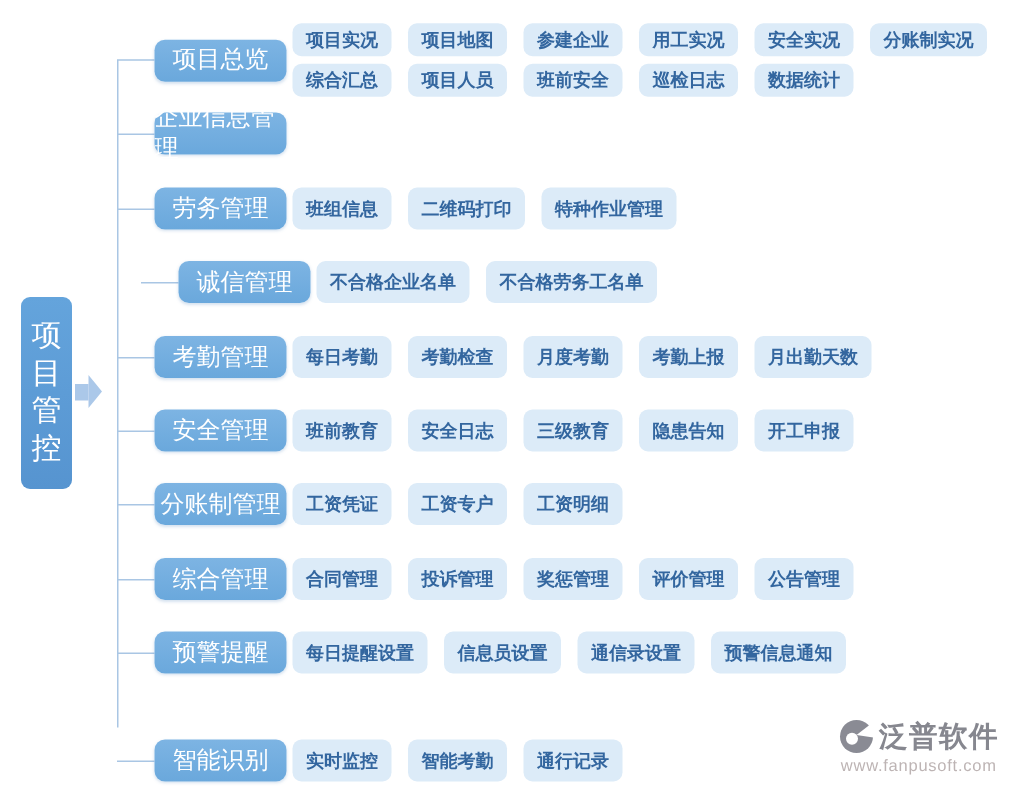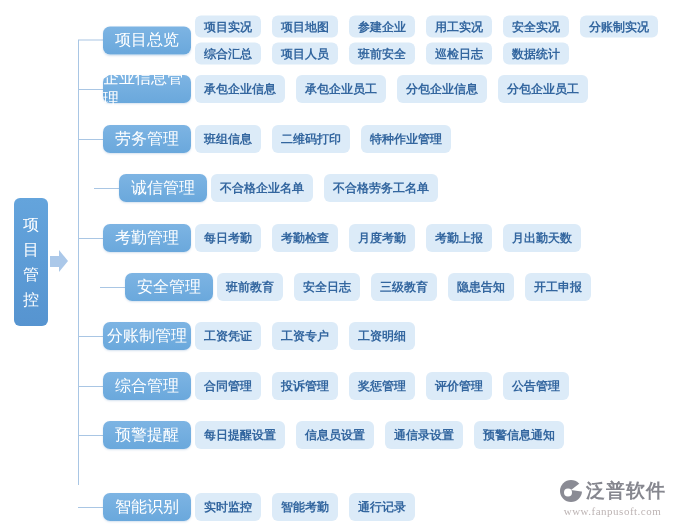--- a/index.html
+++ b/index.html
@@ -5,21 +5,21 @@
   html,body { margin:0; padding:0; background:#ffffff; }
   .canvas {
     position:relative; width:675px; height:528px; background:#ffffff;
     font-family:"Liberation Sans","DejaVu Sans",sans-serif; overflow:hidden;
   }
 
   
   .root {
     position:absolute; left:14px; top:198px; width:34px; height:128px;
     background:linear-gradient(180deg,#64a4dc,#5694d0);
-    border-radius:6px; color:#fff; font-size:16px; line-height:25px;
+    border-radius:6px; color:#fff; font-size:20px; line-height:25px;
     display:flex; align-items:center; justify-content:center;
     word-break:break-all; padding:0 9px; box-sizing:border-box;
   }
 
   
   .arrow-wrap { position:absolute; left:50px; top:250px; width:18px; height:23px; }
   .arrow-tail { position:absolute; left:0; top:6px; width:9px; height:11px; background:#abc8e9; }
   .arrow-head {
     position:absolute; left:9px; top:0; width:0; height:0;
     border-top:11.5px solid transparent; border-bottom:11.5px solid transparent;
@@ -44,21 +44,21 @@
   .item {
     height:28px; line-height:28px; padding:0 9px; white-space:nowrap;
     background:#dcebf8; border-radius:6px; color:#33669f; font-size:12px;font-weight:bold;
   }
   .row.compact .item { height:22px; line-height:22px; }
 
   
   .logo { position:absolute; right:9px; bottom:11px; display:flex; flex-direction:column; align-items:center; }
   .logo-top { display:flex; align-items:center; gap:3px; }
   .logo-name { font-size:19px; font-weight:700; color:#86878f; letter-spacing:1px; }
-  .logo-url { font-size:11px; color:#bdb4b4; margin-top:1px; letter-spacing:.5px;font-family:Liberation Serif, serif; }
+  .logo-url { font-size:11px; color:#bdb4b4; margin-top:1px; letter-spacing:.5px; }
 </style>
 </head>
 <body>
 
 <div class="canvas">
 
   <div class="root">项目管控</div>
 
   <span class="arrow-wrap">
     <span class="arrow-tail"></span>
@@ -90,28 +90,20 @@
             <div class="item">数据统计</div>
           </div>
         </div>
   </div>
 
   <div class="row" style="top: 89px;">
     <div class="stub"></div>
     <div class="cat">
       <span class="cat-label">企业信息管理</span>
     </div>
-    <div class="items">
-          <div class="items-row">
-            <div class="item">承包企业信息</div>
-            <div class="item">承包企业员工</div>
-            <div class="item">分包企业信息</div>
-            <div class="item">分包企业员工</div>
-          </div>
-        </div>
   </div>
 
   <div class="row" style="top: 139px;">
     <div class="stub"></div>
     <div class="cat">
       <span class="cat-label">劳务管理</span>
     </div>
     <div class="items">
           <div class="items-row">
             <div class="item">班组信息</div>
@@ -143,21 +135,21 @@
           <div class="items-row">
             <div class="item">每日考勤</div>
             <div class="item">考勤检查</div>
             <div class="item">月度考勤</div>
             <div class="item">考勤上报</div>
             <div class="item">月出勤天数</div>
           </div>
         </div>
   </div>
 
-  <div class="row" style="top: 287px; padding-left: 22px;">
+  <div class="row" style="top: 287px;">
     <div class="stub"></div>
     <div class="cat">
       <span class="cat-label">安全管理</span>
     </div>
     <div class="items">
           <div class="items-row">
             <div class="item">班前教育</div>
             <div class="item">安全日志</div>
             <div class="item">三级教育</div>
             <div class="item">隐患告知</div>

